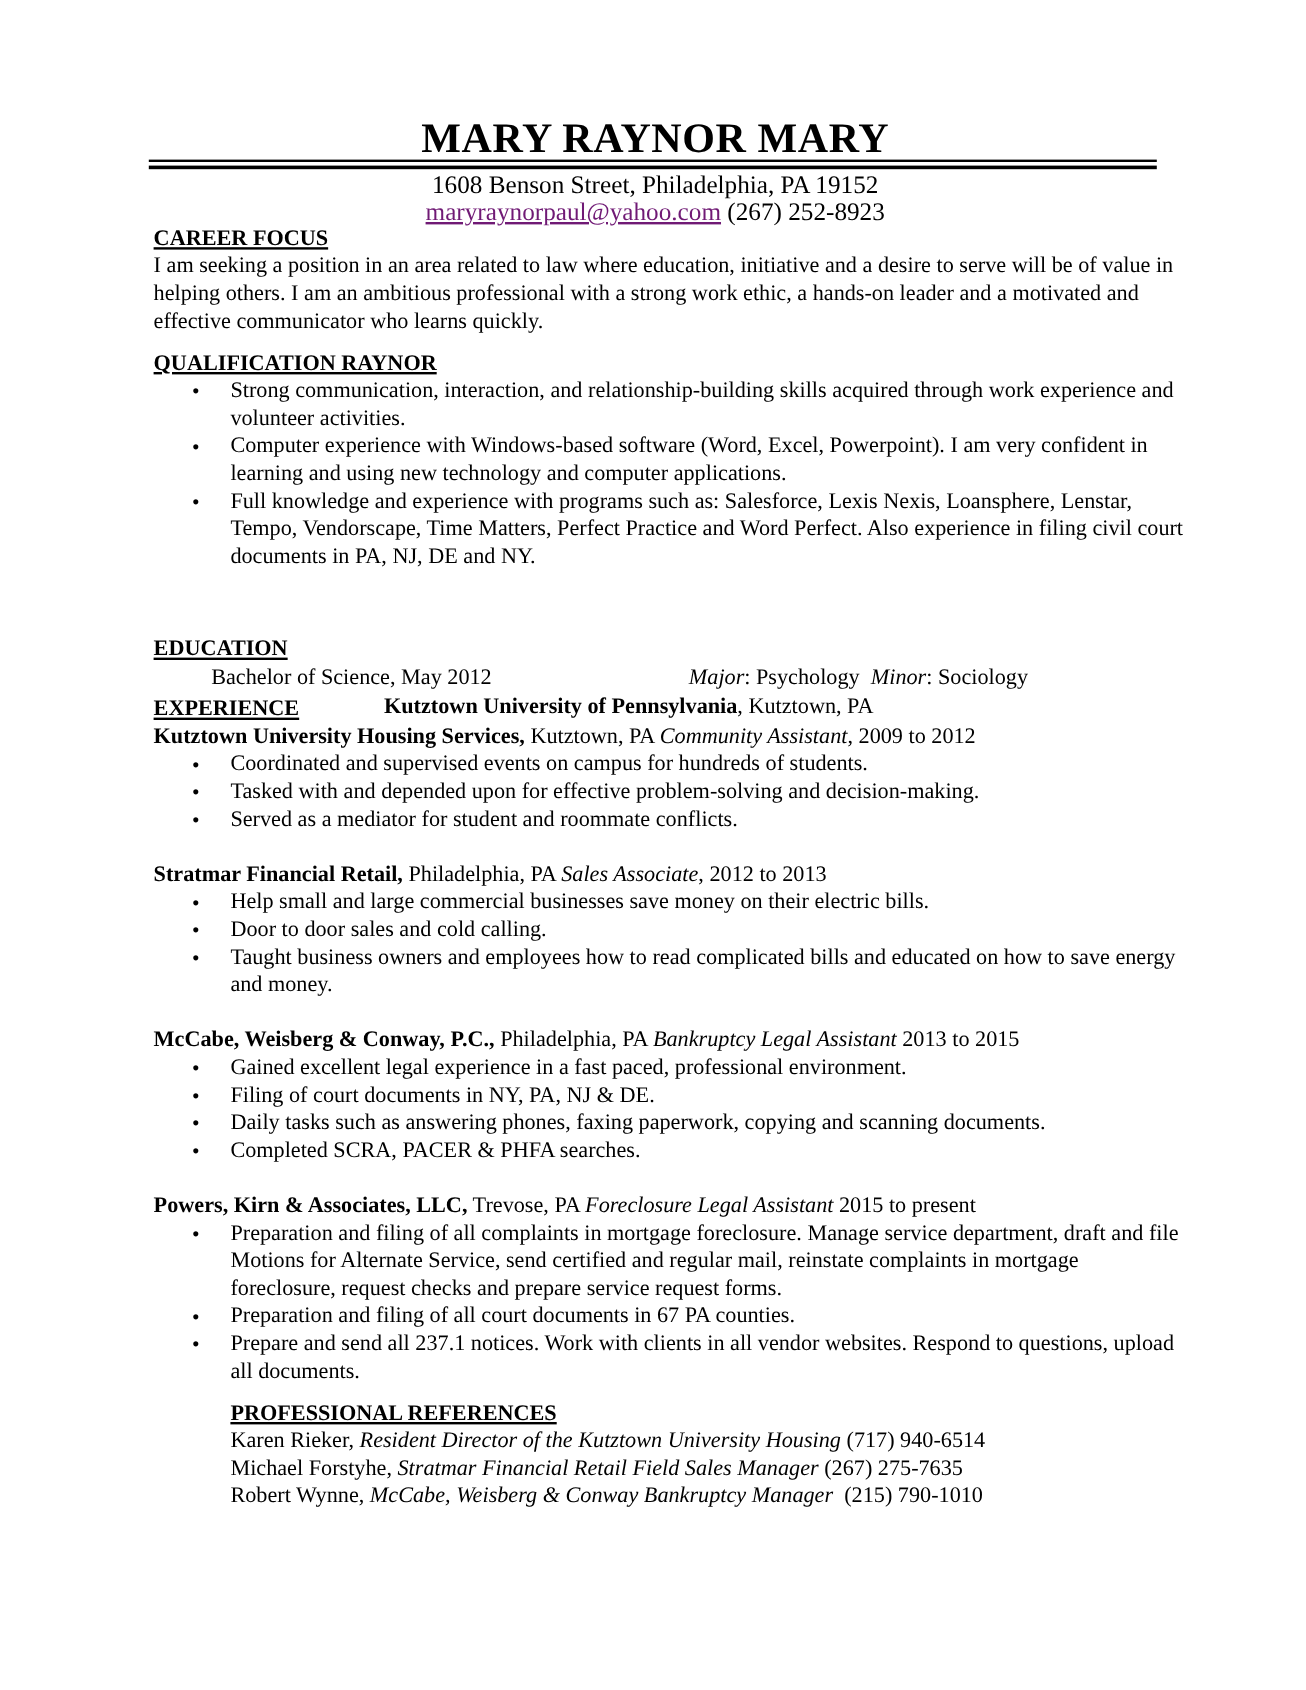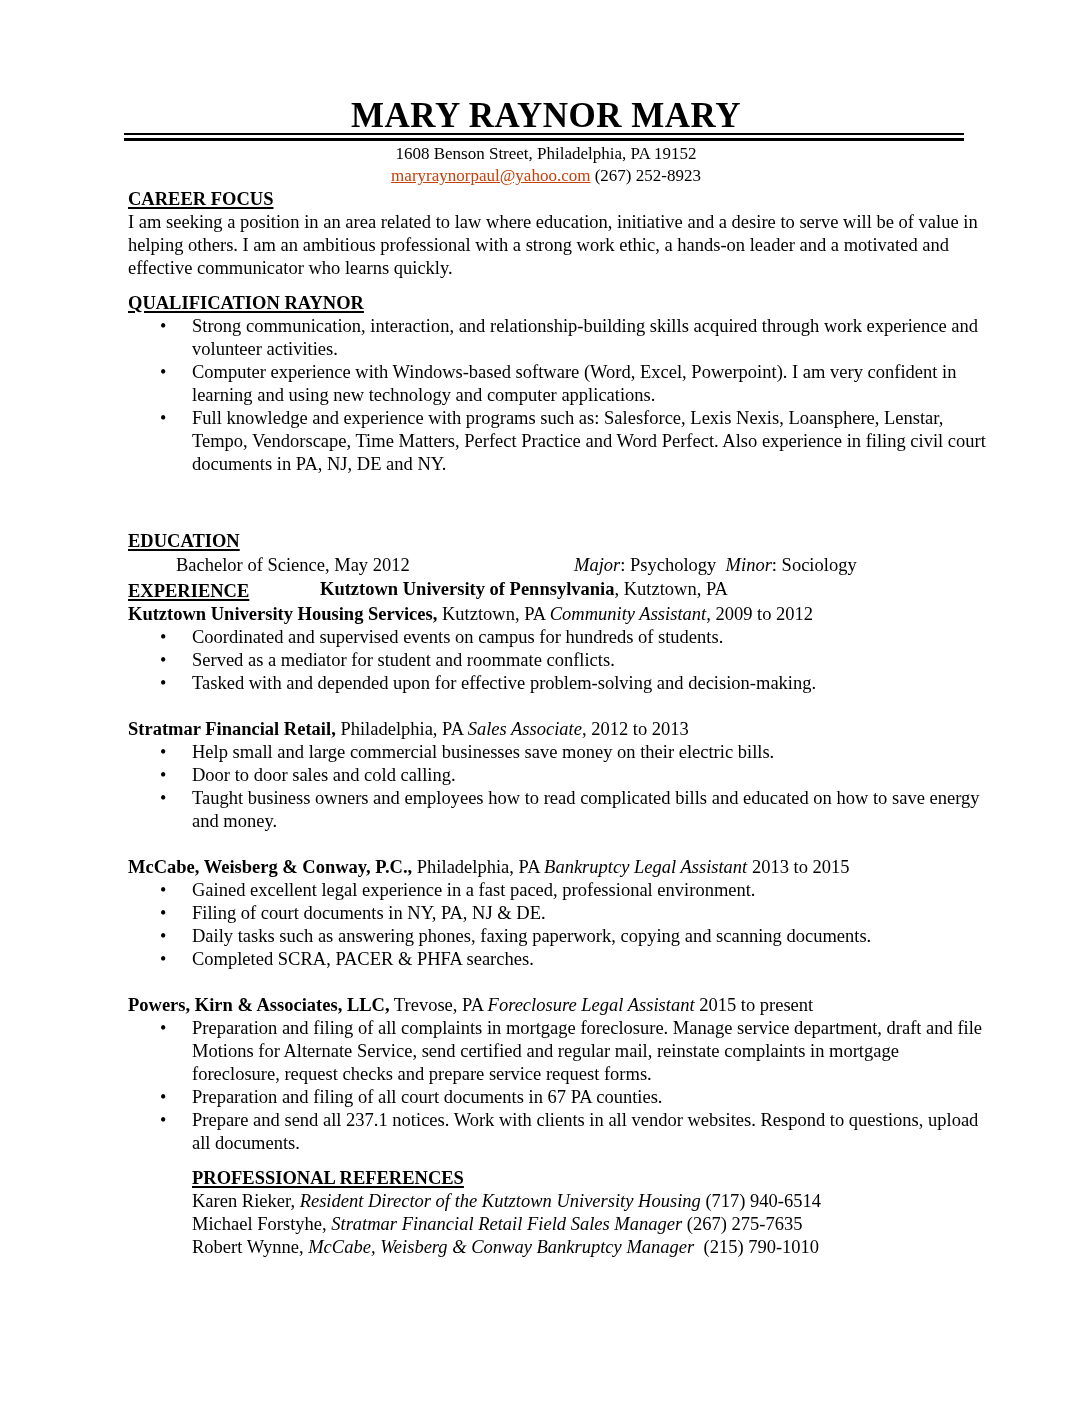--- a/index.html
+++ b/index.html
@@ -8,24 +8,24 @@
       font-family: "Liberation Serif", "DejaVu Serif", serif;
       color: #000;
     }
     .page { position: absolute; left: 128px; top: 0; width: 836px; }
     .name {
       position: absolute; top: 96px; left: 0; width: 836px; text-align: center;
       font-weight: bold; font-size: 35px; letter-spacing: 0.5px; line-height: 40px;
     }
     .rule-thin { position: absolute; top: 133px; left: -4px; width: 840px; height: 2px; background:#000; }
     .rule-thick { position: absolute; top: 138px; left: -4px; width: 840px; height: 3px; background:#000; }
-    .contact { position: absolute; left: 0; width: 836px; text-align: center; font-size: 17px; line-height: 22px; }
+    .contact { position: absolute; left: 0; width: 836px; text-align: center; font-size: 21px; line-height: 22px; }
     .addr { top: 143px; }
     .email-line { top: 165px; }
-    .email { color: #c2410c; text-decoration: underline; text-align: center; }
+    .email { color: #701a75; text-decoration: underline; text-align: center; }
     .block { position: absolute; left: 0; width: 860px; font-size: 18.5px; line-height: 23px; }
     .heading { font-weight: bold; text-decoration: underline; text-decoration-thickness: 2px; text-underline-offset: 2px; }
     ul.bullets { list-style: none; margin: 0; padding: 0; }
     ul.bullets li { position: relative; padding-left: 64px; }
     ul.bullets li::before {
       content: "\2022"; position: absolute; left: 32px; top: 0; font-size: 18px;
     }
     .job-head b { font-weight: bold; text-align: center; }
     .job-head i { font-style: italic; }
     .refs { position: absolute; left: 64px; width: 800px; font-size: 18.5px; line-height: 23px; }
@@ -75,22 +75,22 @@
     </div>
   </div>
 
   <div class="block" style="top:580px;">
     <div class="heading">EXPERIENCE</div>
 
     <div>
       <div class="job-head"><b>Kutztown University Housing Services,</b><span> Kutztown, PA </span><i>Community Assistant</i><span>, 2009 to 2012</span></div>
       <ul class="bullets">
         <li>Coordinated and supervised events on campus for hundreds of students.</li>
+        <li>Tasked with and depended upon for effective problem-solving and decision-making.</li>
         <li>Served as a mediator for student and roommate conflicts.</li>
-        <li>Tasked with and depended upon for effective problem-solving and decision-making.</li>
       </ul>
     </div>
 
     <div style="margin-top:23px;">
       <div class="job-head"><b>Stratmar Financial Retail,</b><span> Philadelphia, PA  </span><i>Sales Associate</i><span>, 2012 to 2013</span></div>
       <ul class="bullets">
         <li>Help small and large commercial businesses save money on their electric bills.</li>
         <li>Door to door sales and cold calling.</li>
         <li>Taught business owners and employees how to read complicated bills and educated on how to save energy and money.</li>
       </ul>

